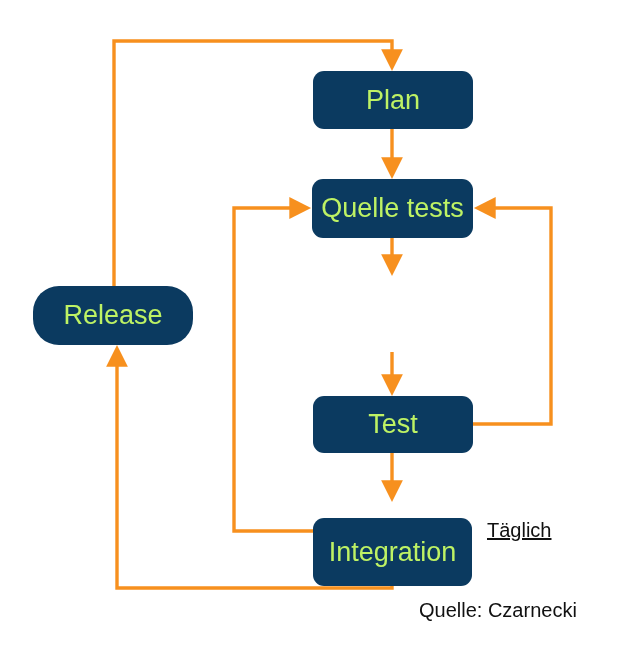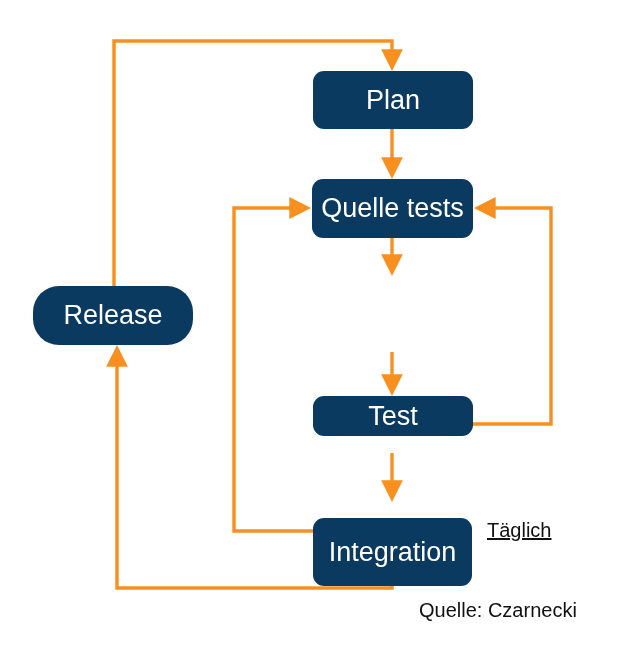--- a/index.html
+++ b/index.html
@@ -15,21 +15,21 @@
     position: relative;
     width: 623px;
     height: 645px;
     background: #ffffff;
     overflow: hidden;
   }
   .node {
     position: absolute;
     background: #0b3a60;
     border-radius: 11px;
-    color: #ffffff;
+    color: #bef264;
     display: flex;
     align-items: center;
     justify-content: center;
     text-align: center;
     line-height: 1.12;
     font-size: 27px;
     font-family: "Liberation Sans", sans-serif;
     z-index: 5;
     box-sizing: border-box;
     padding: 2px 6px;
@@ -85,21 +85,21 @@
 
       <path d="M 392,561 L 392,588 L 117,588 L 117,349" marker-end="url(#arrowhead)"></path>
     </g>
   </svg>
 
   <div class="node" style="left:313px; top:71px; width:160px; height:58px;">Plan</div>
 
   <div class="node" style="left:312px; top:179px; width:161px; height:59px;">Quelle tests</div>
 
 
-  <div class="node" style="left:313px; top:396px; width:160px; height:40px;">Test</div>
+  <div class="node" style="left:313px; top:396px; width:160px; height:57px;">Test</div>
 
   <div class="node" style="left:313px; top:518px; width:159px; height:68px;">Integration</div>
 
   <div class="node" style="left:33px; top:286px; width:160px; height:59px;border-radius:26px;">Release</div>
 
 
   <div class="caption" style="left:487px; top:519px;text-decoration:underline;">Täglich</div>
 
   <div class="caption" style="left:419px; top:599px;">Quelle: Czarnecki</div>
 

